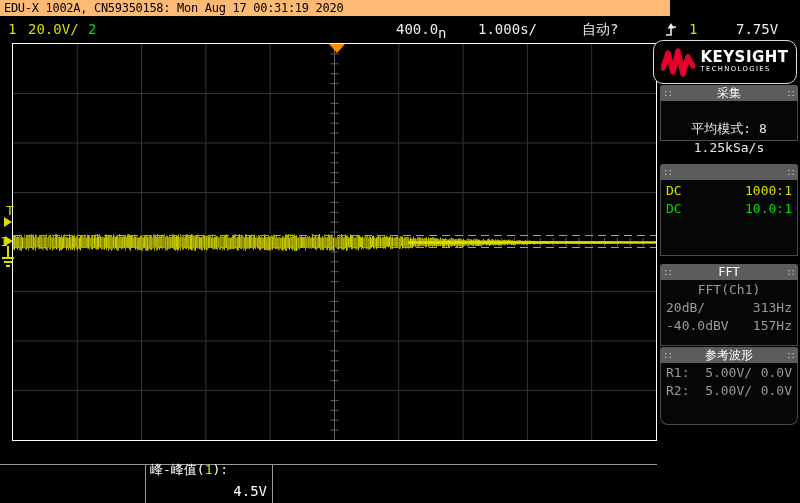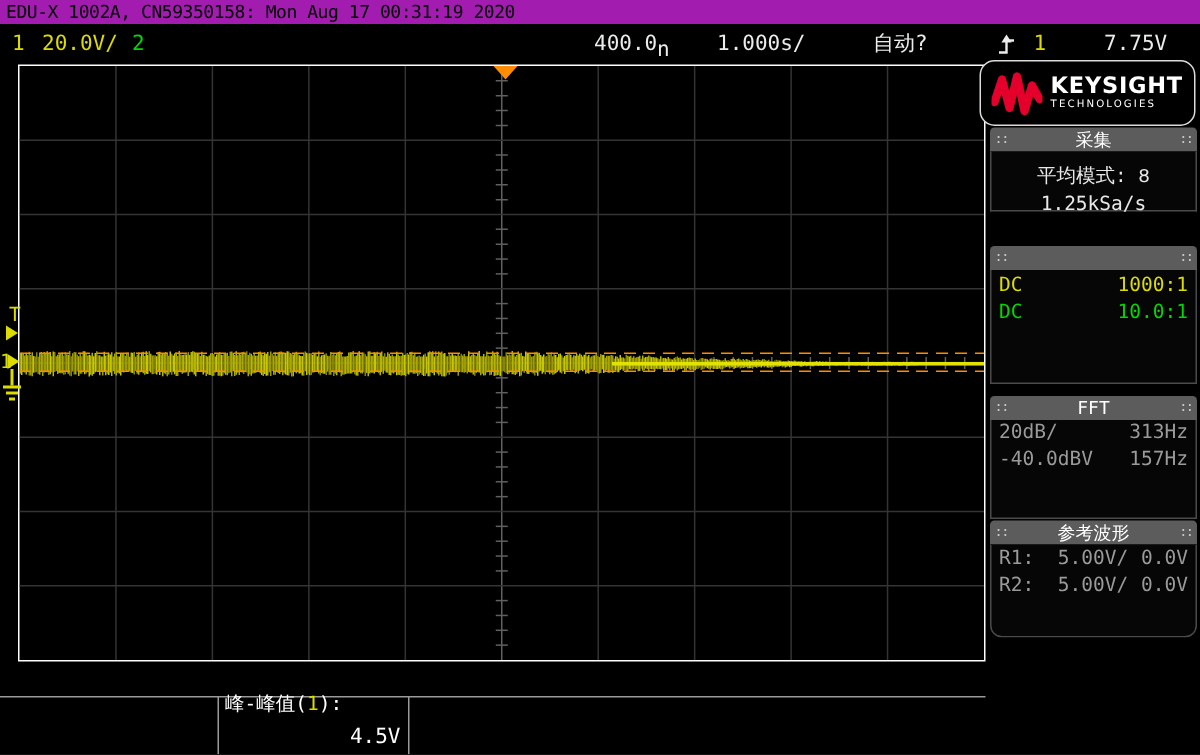--- a/index.html
+++ b/index.html
@@ -3,21 +3,21 @@
 <meta charset="utf-8">
 <style>
   * { margin:0; padding:0; box-sizing:border-box; }
   html,body { background:#222; }
   #screen {
     position:relative; width:800px; height:503px; background:#000;
     font-family:"DejaVu Sans Mono","DejaVu Sans",monospace; overflow:hidden;
   }
   .abs { position:absolute; }
   
-  #titlebar { left:0; top:0; width:800px; height:16px; background:#a21caf;
+  #titlebar { left:0; top:0; width:670px; height:16px; background:#fdba74;
     color:#000; font-size:12px; line-height:16px; padding-left:4px; letter-spacing:-0.3px; }
   
   #statusbar { left:0; top:16px; width:800px; height:27px; background:#000; }
   #statusbar span { position:absolute; line-height:27px; font-size:14px; color:#ececec; }
   .ch1c { color:#dcdc00 !important; }
   .ch2c { color:#00d800 !important; }
   .nsstack { position:absolute; left:438px; top:4px; display:flex; flex-direction:column;
     font-size:8px; line-height:9px; color:#ececec; }
   
   #graticule { left:12px; top:43px; width:645px; height:398px;
@@ -798,21 +798,21 @@
       <div class="brandsub">TECHNOLOGIES</div>
     </div>
   </div>
 
   <div class="abs phead" style="top:85px;">
     <span class="grip">::</span>
     <span class="ptitle">采集</span>
     <span class="grip">::</span>
   </div>
   <div class="abs pbody" style="top:101px;height:40px;">
-    <div class="pline" style="margin-top:7px;font-family:Liberation Mono, monospace;">平均模式: 8</div>
+    <div class="pline" style="margin-top:18px;">平均模式: 8</div>
     <div class="pline">1.25kSa/s</div>
   </div>
 
   <div class="abs phead" style="top:164px;">
     <span class="grip">::</span>
     <span class="grip">::</span>
   </div>
   <div class="abs pbody" style="top:180px;height:76px;">
     <div class="prow ch1c" style="margin-top:2px;">
       <span>DC</span>
@@ -823,20 +823,21 @@
       <span>10.0:1</span>
     </div>
   </div>
 
   <div class="abs phead" style="top:264px;">
     <span class="grip">::</span>
     <span class="ptitle">FFT</span>
     <span class="grip">::</span>
   </div>
   <div class="abs pbody" style="top:280px;height:66px;">
+    <div class="pline dim">FFT(Ch1)</div>
     <div class="prow dim">
       <span>20dB/</span>
       <span>313Hz</span>
     </div>
     <div class="prow dim">
       <span>-40.0dBV</span>
       <span>157Hz</span>
     </div>
   </div>
 

